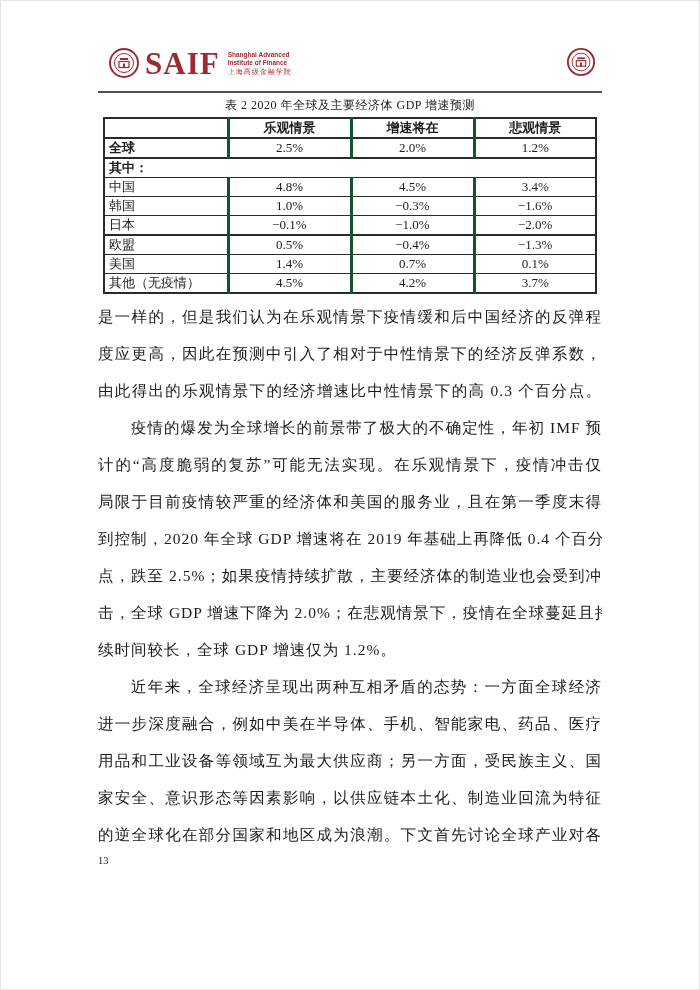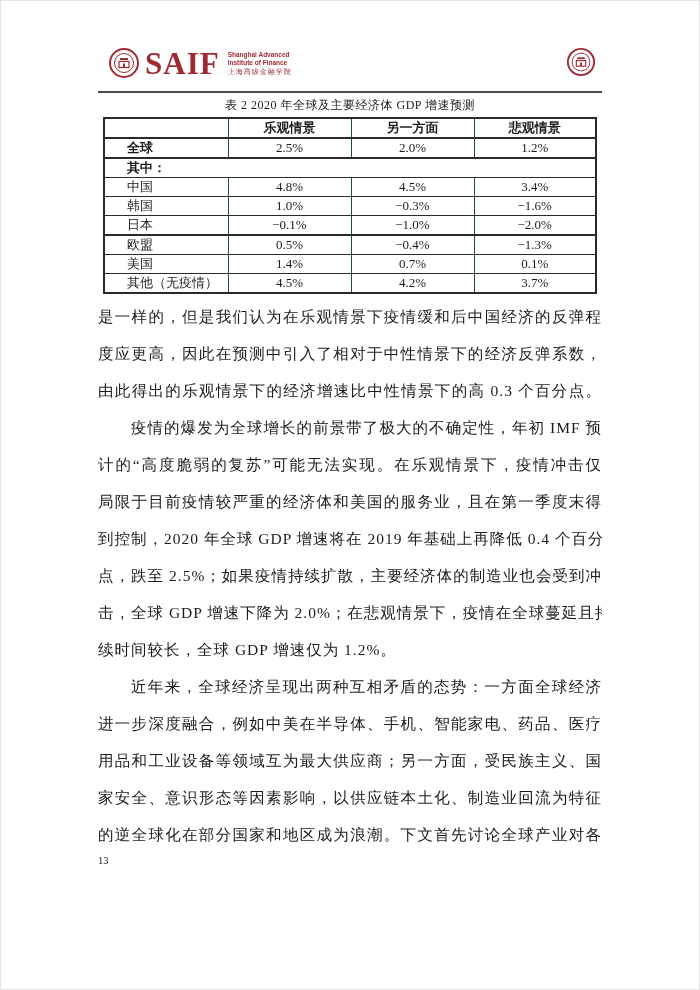--- a/index.html
+++ b/index.html
@@ -40,23 +40,23 @@
 
   
   .tbl-title { text-align: center; font-size: 12px; margin-top: 4px; letter-spacing: 0.5px; }
   table.gdp {
     width: 492px; margin: 3px auto 0 auto;
     border-collapse: collapse; table-layout: fixed;
     border: 2px solid #2a2a2a;
     font-size: 13px;
   }
   table.gdp td { height: 18px; border-bottom: 1px solid #2a2a2a; padding: 0; }
-  table.gdp td.lbl { text-align: left; padding-left: 22px; }
+  table.gdp td.lbl { text-align: left; padding-left: 4px; }
   table.gdp td.val { text-align: center; }
-  table.gdp tr:not(.r-span) td + td { border-left: 1px solid #14532d; }
+  table.gdp tr:not(.r-span) td + td { border-left: 3px solid #14532d; }
   table.gdp tr.r-head td, table.gdp tr.r-global td, table.gdp tr.r-jp td { border-bottom: 2px solid #2a2a2a; }
   table.gdp tr:last-child td { border-bottom: none; }
   .b { font-weight: bold; }
 
   
   .bodytext { margin-top: 4px; }
   .line {
     font-size: 15.5px; line-height: 37px; height: 37px;
     letter-spacing: 1px; white-space: nowrap;
     text-align: justify; text-align-last: justify;
@@ -113,21 +113,21 @@
     <colgroup>
         <col style="width:124px">
         <col style="width:123px">
         <col style="width:123px">
         <col style="width:122px">
       </colgroup>
     <tbody>
       <tr class="r-head">
         <td class="lbl"></td>
         <td class="val b">乐观情景</td>
-        <td class="val b">另一方面</td>
+        <td class="val b">增速将在</td>
         <td class="val b">悲观情景</td>
       </tr>
       <tr class="r-global">
         <td class="lbl b">全球</td>
         <td class="val">2.5%</td>
         <td class="val">2.0%</td>
         <td class="val">1.2%</td>
       </tr>
       <tr class="r-span">
         <td colspan="4" class="lbl b">其中：</td>

